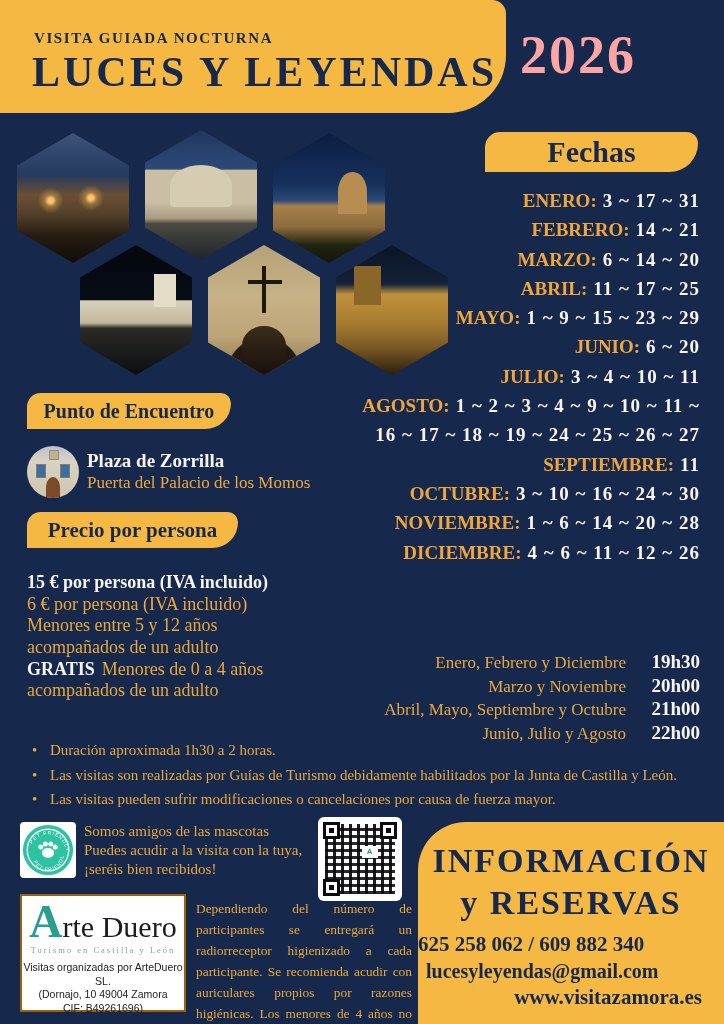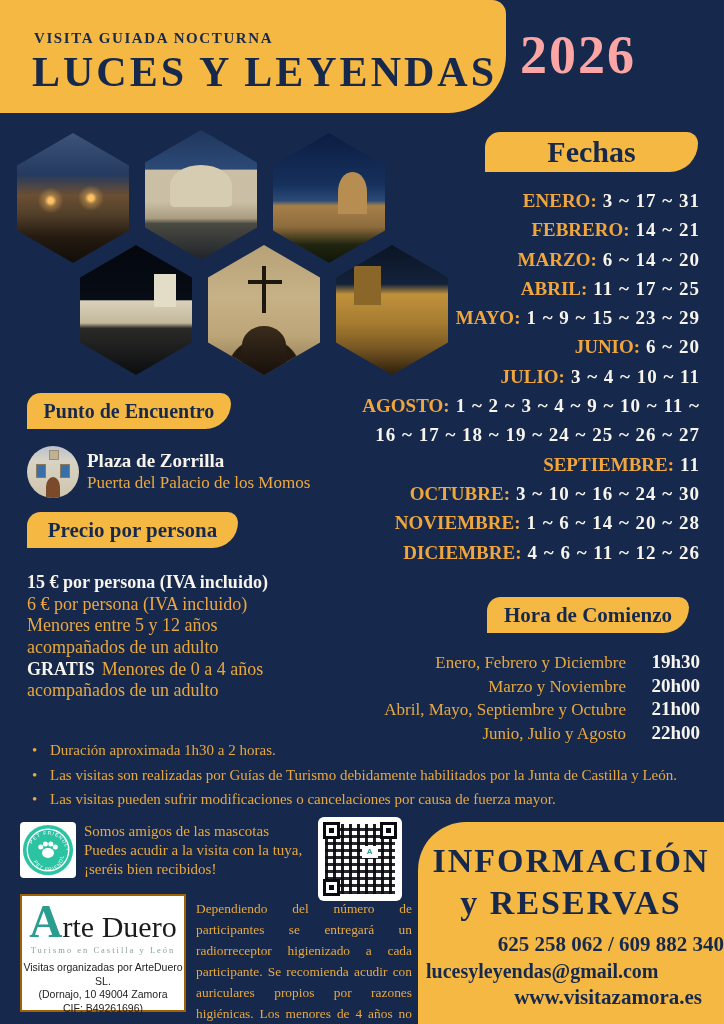--- a/index.html
+++ b/index.html
@@ -113,21 +113,21 @@
   .org-brand{font-size:30px;color:#1c1c1c;line-height:40px;white-space:nowrap;}
   .org-brand .init{color:#2a9d8f;font-size:46px;font-weight:bold;}
   .org-tag{font-size:8.5px;letter-spacing:2px;color:#8aa0a0;margin-top:-2px;}
   .org-addr{font-family:"Liberation Sans",sans-serif;font-size:10.5px;color:#222;line-height:13.5px;margin-top:6px;}
   .radio-note{position:absolute;left:196px;top:898px;width:216px;color:#e8a83e;
     font-size:13.4px;line-height:21px;text-align:justify;}
   
   .contact{position:absolute;left:418px;top:822px;width:306px;height:202px;background:#f5b843;
     border-radius:48px 0 0 0;color:#16294d;box-sizing:border-box;padding-top:18px;}
   .c-title{font-size:34px;font-weight:bold;letter-spacing:2px;text-align:center;line-height:42px;}
-  .c-phones{font-size:21px;font-weight:bold;text-align:right;margin-top:8px;white-space:nowrap;padding-left:16px;}
+  .c-phones{font-size:21px;font-weight:bold;text-align:left;margin-top:8px;white-space:nowrap;}
   .c-email{font-size:20px;font-weight:bold;text-align:left;padding-left:8px;margin-top:3px;}
   .c-web{font-size:21px;font-weight:bold;text-align:right;padding-right:22px;margin-top:2px;padding-left:16px;}
 </style>
 </head>
 <body>
 
 <div class="poster">
 
   <div class="header-band">
     <div class="header-sub">VISITA GUIADA NOCTURNA</div>
@@ -190,23 +190,20 @@
   </div>
   <div class="price">
     <div class="pl pw">15 € por persona (IVA incluido)</div>
     <div class="pl pgb">6 € por persona (IVA incluido)</div>
     <div class="pl pg">Menores entre 5 y 12 años</div>
     <div class="pl pg">acompañados de un adulto</div>
     <div class="pl"><span class="pw">GRATIS</span><span class="pg gap">Menores de 0 a 4 años</span></div>
     <div class="pl pg">acompañados de un adulto</div>
   </div>
 
-  <div class="banner banner-hora">
-    <span>Hora de Comienzo</span>
-  </div>
   <div class="sched">
     <div class="sched-row">
         <span class="sm">Enero, Febrero y Diciembre</span>
         <span class="st">19h30</span>
       </div>
     <div class="sched-row">
         <span class="sm">Marzo y Noviembre</span>
         <span class="st">20h00</span>
       </div>
     <div class="sched-row">

